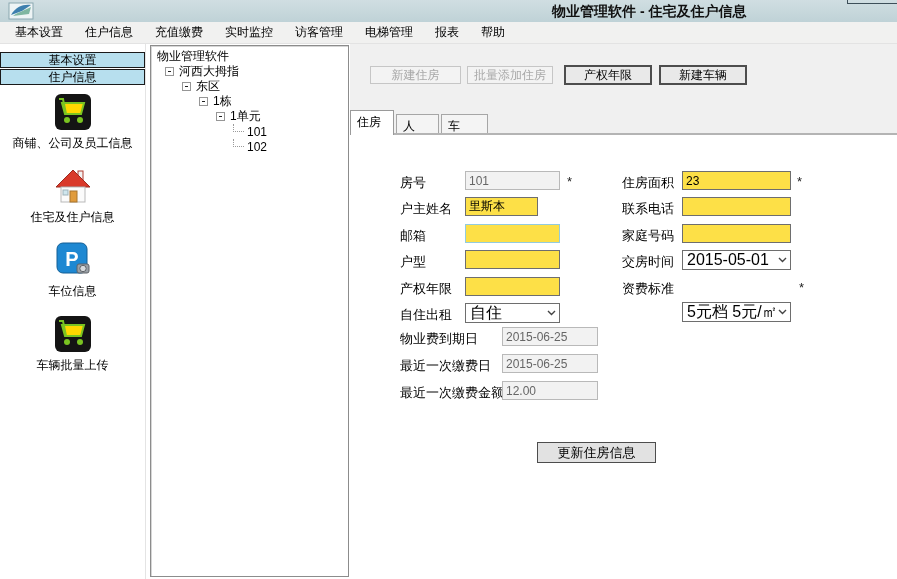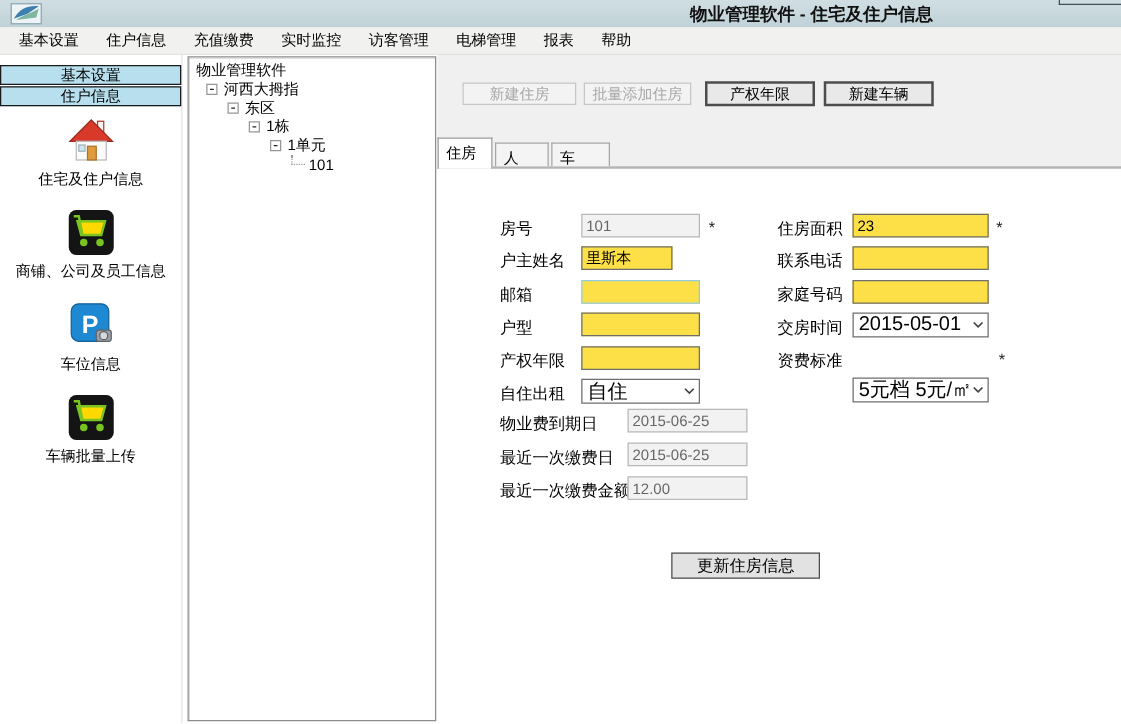--- a/index.html
+++ b/index.html
@@ -98,67 +98,67 @@
   </div>
 
   <div class="sidebar">
     <div class="side-header first">基本设置</div>
     <div class="side-header">住户信息</div>
 
     <div class="side-items">
 
       <div class="side-item">
         <span class="ic">
+          <svg width="38" height="38" viewBox="0 0 38 38">
+            <rect x="1" y="1" width="36" height="36" rx="6" fill="#141414"></rect>
+            <polygon points="8,10 30,10 27,21 11,21" fill="#ffd800" stroke="#7ac421" stroke-width="2"></polygon>
+            <path d="M5 6 L9 6 L12 21" fill="none" stroke="#7ac421" stroke-width="2"></path>
+            <circle cx="13" cy="27" r="3" fill="#7ac421"></circle>
+            <circle cx="26" cy="27" r="3" fill="#7ac421"></circle>
+          </svg>
+        </span>
+        <span class="lab">商铺、公司及员工信息</span>
+      </div>
+
+      <div class="side-item">
+        <span class="ic">
           <svg width="40" height="40" viewBox="0 0 40 40">
             <rect x="25" y="5" width="5" height="9" fill="#f3f3f3" stroke="#b03b2e"></rect>
             <polygon points="3,21 20,4 37,21" fill="#d9392a" stroke="#9c2a1f"></polygon>
             <rect x="8" y="21" width="24" height="15" fill="#fbfbfb" stroke="#b9b9b9"></rect>
             <rect x="17" y="25" width="7" height="11" fill="#e09b3c" stroke="#a8742c"></rect>
             <rect x="10" y="24" width="5" height="5" fill="#cfe6ee" stroke="#9fb4bb"></rect>
           </svg>
         </span>
         <span class="lab">住宅及住户信息</span>
       </div>
 
       <div class="side-item">
         <span class="ic">
+          <svg width="36" height="36" viewBox="0 0 36 36">
+            <rect x="2" y="1" width="30" height="30" rx="6" fill="#1e88d2" stroke="#135f96"></rect>
+            <text x="17" y="24" font-size="20" font-weight="bold" fill="#fff" text-anchor="middle" font-family="sans-serif">P</text>
+            <rect x="22" y="22" width="12" height="9" rx="2" fill="#9aa0a6" stroke="#5f6368"></rect>
+            <circle cx="28" cy="26.5" r="3.2" fill="#d7dadd" stroke="#5f6368"></circle>
+          </svg>
+        </span>
+        <span class="lab">车位信息</span>
+      </div>
+
+
+      <div class="side-item">
+        <span class="ic">
           <svg width="38" height="38" viewBox="0 0 38 38">
             <rect x="1" y="1" width="36" height="36" rx="6" fill="#141414"></rect>
             <polygon points="8,10 30,10 27,21 11,21" fill="#ffd800" stroke="#7ac421" stroke-width="2"></polygon>
             <path d="M5 6 L9 6 L12 21" fill="none" stroke="#7ac421" stroke-width="2"></path>
             <circle cx="13" cy="27" r="3" fill="#7ac421"></circle>
             <circle cx="26" cy="27" r="3" fill="#7ac421"></circle>
           </svg>
         </span>
-        <span class="lab">商铺、公司及员工信息</span>
-      </div>
-
-      <div class="side-item">
-        <span class="ic">
-          <svg width="36" height="36" viewBox="0 0 36 36">
-            <rect x="2" y="1" width="30" height="30" rx="6" fill="#1e88d2" stroke="#135f96"></rect>
-            <text x="17" y="24" font-size="20" font-weight="bold" fill="#fff" text-anchor="middle" font-family="sans-serif">P</text>
-            <rect x="22" y="22" width="12" height="9" rx="2" fill="#9aa0a6" stroke="#5f6368"></rect>
-            <circle cx="28" cy="26.5" r="3.2" fill="#d7dadd" stroke="#5f6368"></circle>
-          </svg>
-        </span>
-        <span class="lab">车位信息</span>
-      </div>
-
-
-      <div class="side-item">
-        <span class="ic">
-          <svg width="38" height="38" viewBox="0 0 38 38">
-            <rect x="1" y="1" width="36" height="36" rx="6" fill="#141414"></rect>
-            <polygon points="8,10 30,10 27,21 11,21" fill="#ffd800" stroke="#7ac421" stroke-width="2"></polygon>
-            <path d="M5 6 L9 6 L12 21" fill="none" stroke="#7ac421" stroke-width="2"></path>
-            <circle cx="13" cy="27" r="3" fill="#7ac421"></circle>
-            <circle cx="26" cy="27" r="3" fill="#7ac421"></circle>
-          </svg>
-        </span>
         <span class="lab">车辆批量上传</span>
       </div>
 
     </div>
   </div>
 
   <div class="treepanel">
     <div class="tree-row" style="padding-left:2px">
       <span>物业管理软件</span>
     </div>
@@ -174,20 +174,24 @@
       <span class="exp"></span>
       <span>1栋</span>
     </div>
     <div class="tree-row" style="padding-left:61px">
       <span class="exp"></span>
       <span>1单元</span>
     </div>
     <div class="tree-row" style="padding-left:78px">
       <span class="leafconn"></span>
       <span>101</span>
+    </div>
+    <div class="tree-row" style="padding-left:78px">
+      <span class="leafconn"></span>
+      <span>102</span>
     </div>
   </div>
 
   <div class="main-top"></div>
   <div class="tab-line"></div>
 
   <div class="btn disabled" style="left:370px; top:66px; width:91px; height:18px;">新建住房</div>
   <div class="btn disabled" style="left:467px; top:66px; width:86px; height:18px;">批量添加住房</div>
   <div class="btn enabled" style="left:564px; top:65px; width:88px; height:20px;">产权年限</div>
   <div class="btn enabled" style="left:659px; top:65px; width:88px; height:20px;">新建车辆</div>

